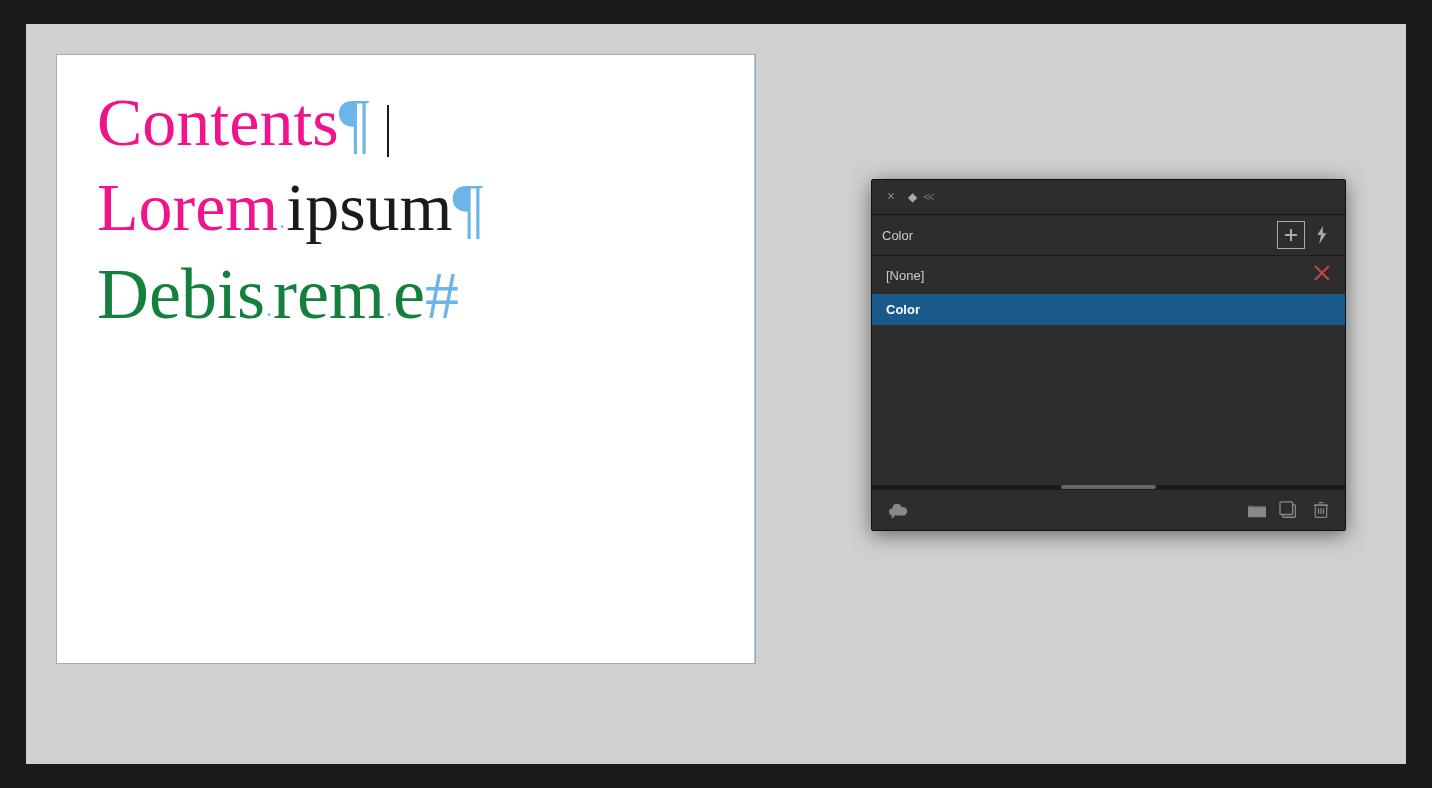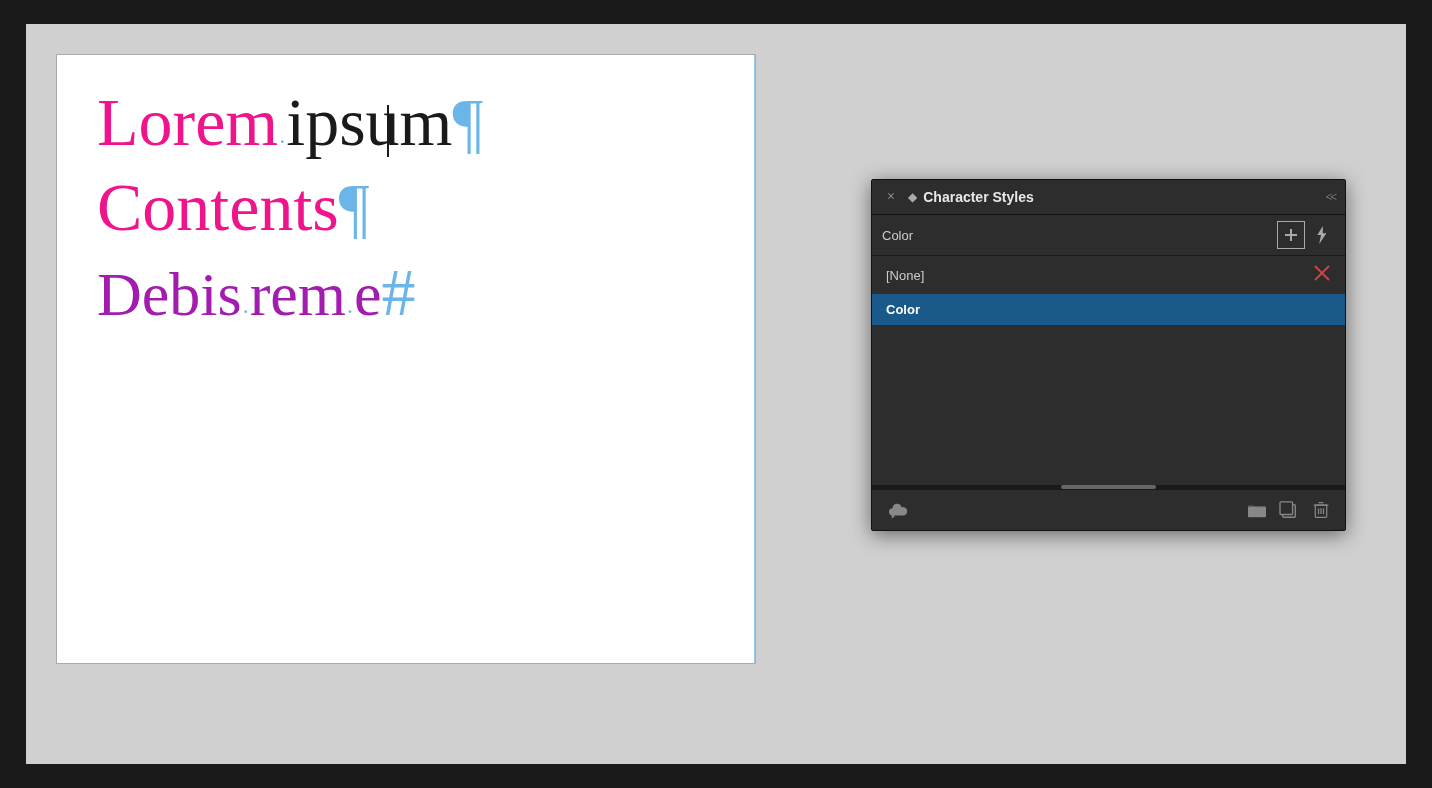--- a/index.html
+++ b/index.html
@@ -86,22 +86,22 @@
     }
 
     .line-miniet {
       font-size: 68px;
       color: #1a1a1a;
       font-family: 'Georgia', serif;
       font-weight: normal;
     }
 
     .line-debis {
-      font-size: 62px;
-      color: #a21caf;
+      font-size: 72px;
+      color: #15803d;
       font-family: 'Georgia', serif;
       font-weight: normal;
     }
 
     .pilcrow {
       color: #6bb5e8;
       font-size: 68px;
     }
 
     .hash-mark {
@@ -291,41 +291,40 @@
 <div class="app-container">
 
   <div class="canvas-area">
     <div class="document-page">
 
       <div class="text-cursor"></div>
 
       <div class="column-guide"></div>
 
       <div class="doc-line">
+        <span class="line-contents">Contents</span><span class="pilcrow">¶</span>
+      </div>
+
+      <div class="doc-line">
         <span class="line-lorem">Lorem</span><span class="pilcrow" style="font-size:24px; vertical-align:middle;">·</span><span class="line-miniet word-ipsum">ipsum</span><span class="pilcrow">¶</span>
-      </div>
-
-      <div class="doc-line">
-        <span class="line-contents">Contents</span><span class="pilcrow">¶</span>
       </div>
 
 
       <div class="doc-line">
         <span class="line-debis">Debis</span><span class="pilcrow" style="font-size:24px; vertical-align:middle;">·</span><span class="line-debis">rem</span><span class="pilcrow" style="font-size:24px; vertical-align:middle;">·</span><span class="line-debis">e</span><span class="pilcrow hash-mark">#</span>
       </div>
 
     </div>
   </div>
 
   <div class="panel">
 
     <div class="panel-titlebar">
       <div class="panel-close-btn">×</div>
       <span class="panel-diamond-icon">◆</span>
-      <span class="panel-title">Character Styles</span>
       <div class="panel-collapse-btn">&lt;&lt;</div>
     </div>
 
     <div class="panel-toolbar">
       <span class="toolbar-label">Color</span>
       <div class="toolbar-btn toolbar-btn-new">
         <svg width="14" height="14" viewBox="0 0 14 14" fill="#aaa">
           <rect x="6" y="1" width="2" height="12"></rect>
           <rect x="1" y="6" width="12" height="2"></rect>
         </svg>

